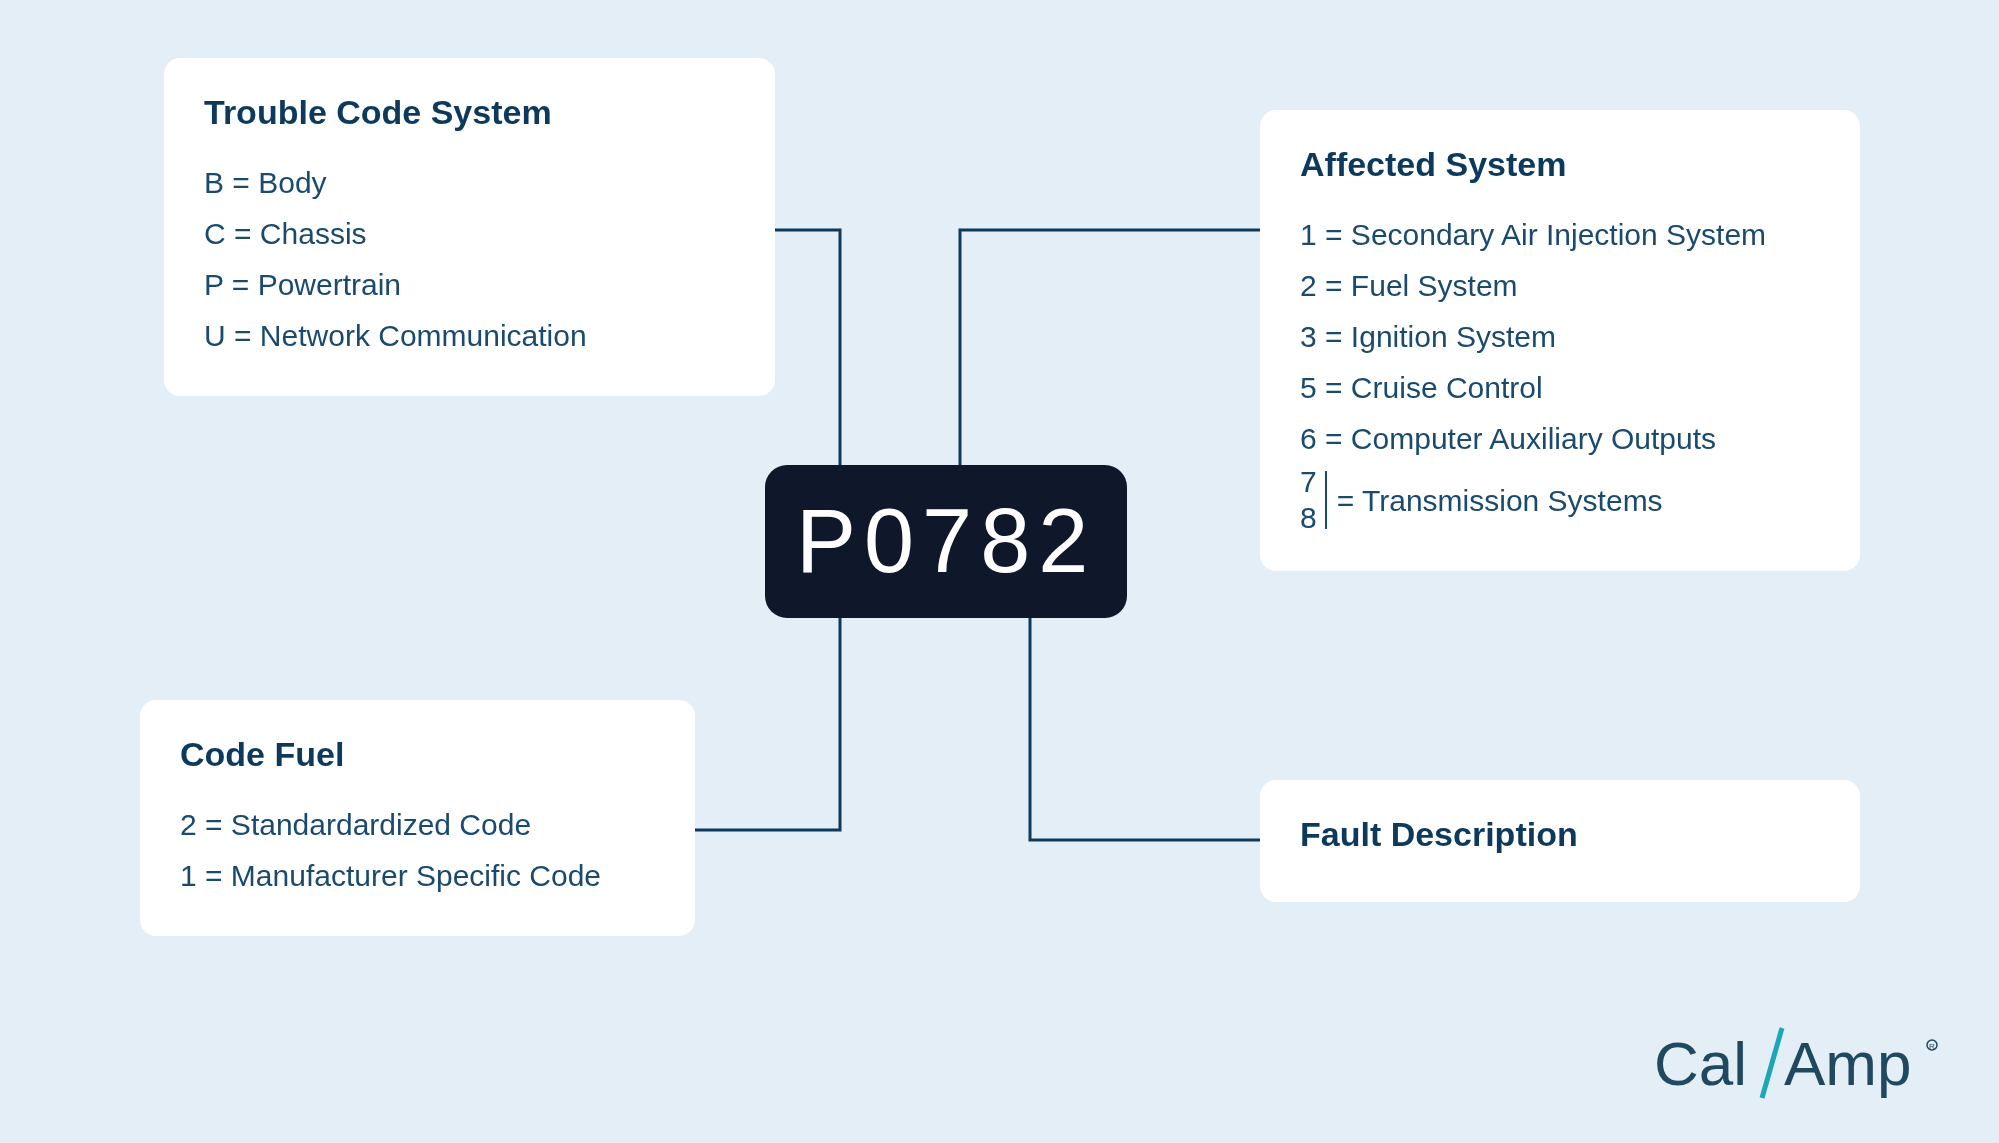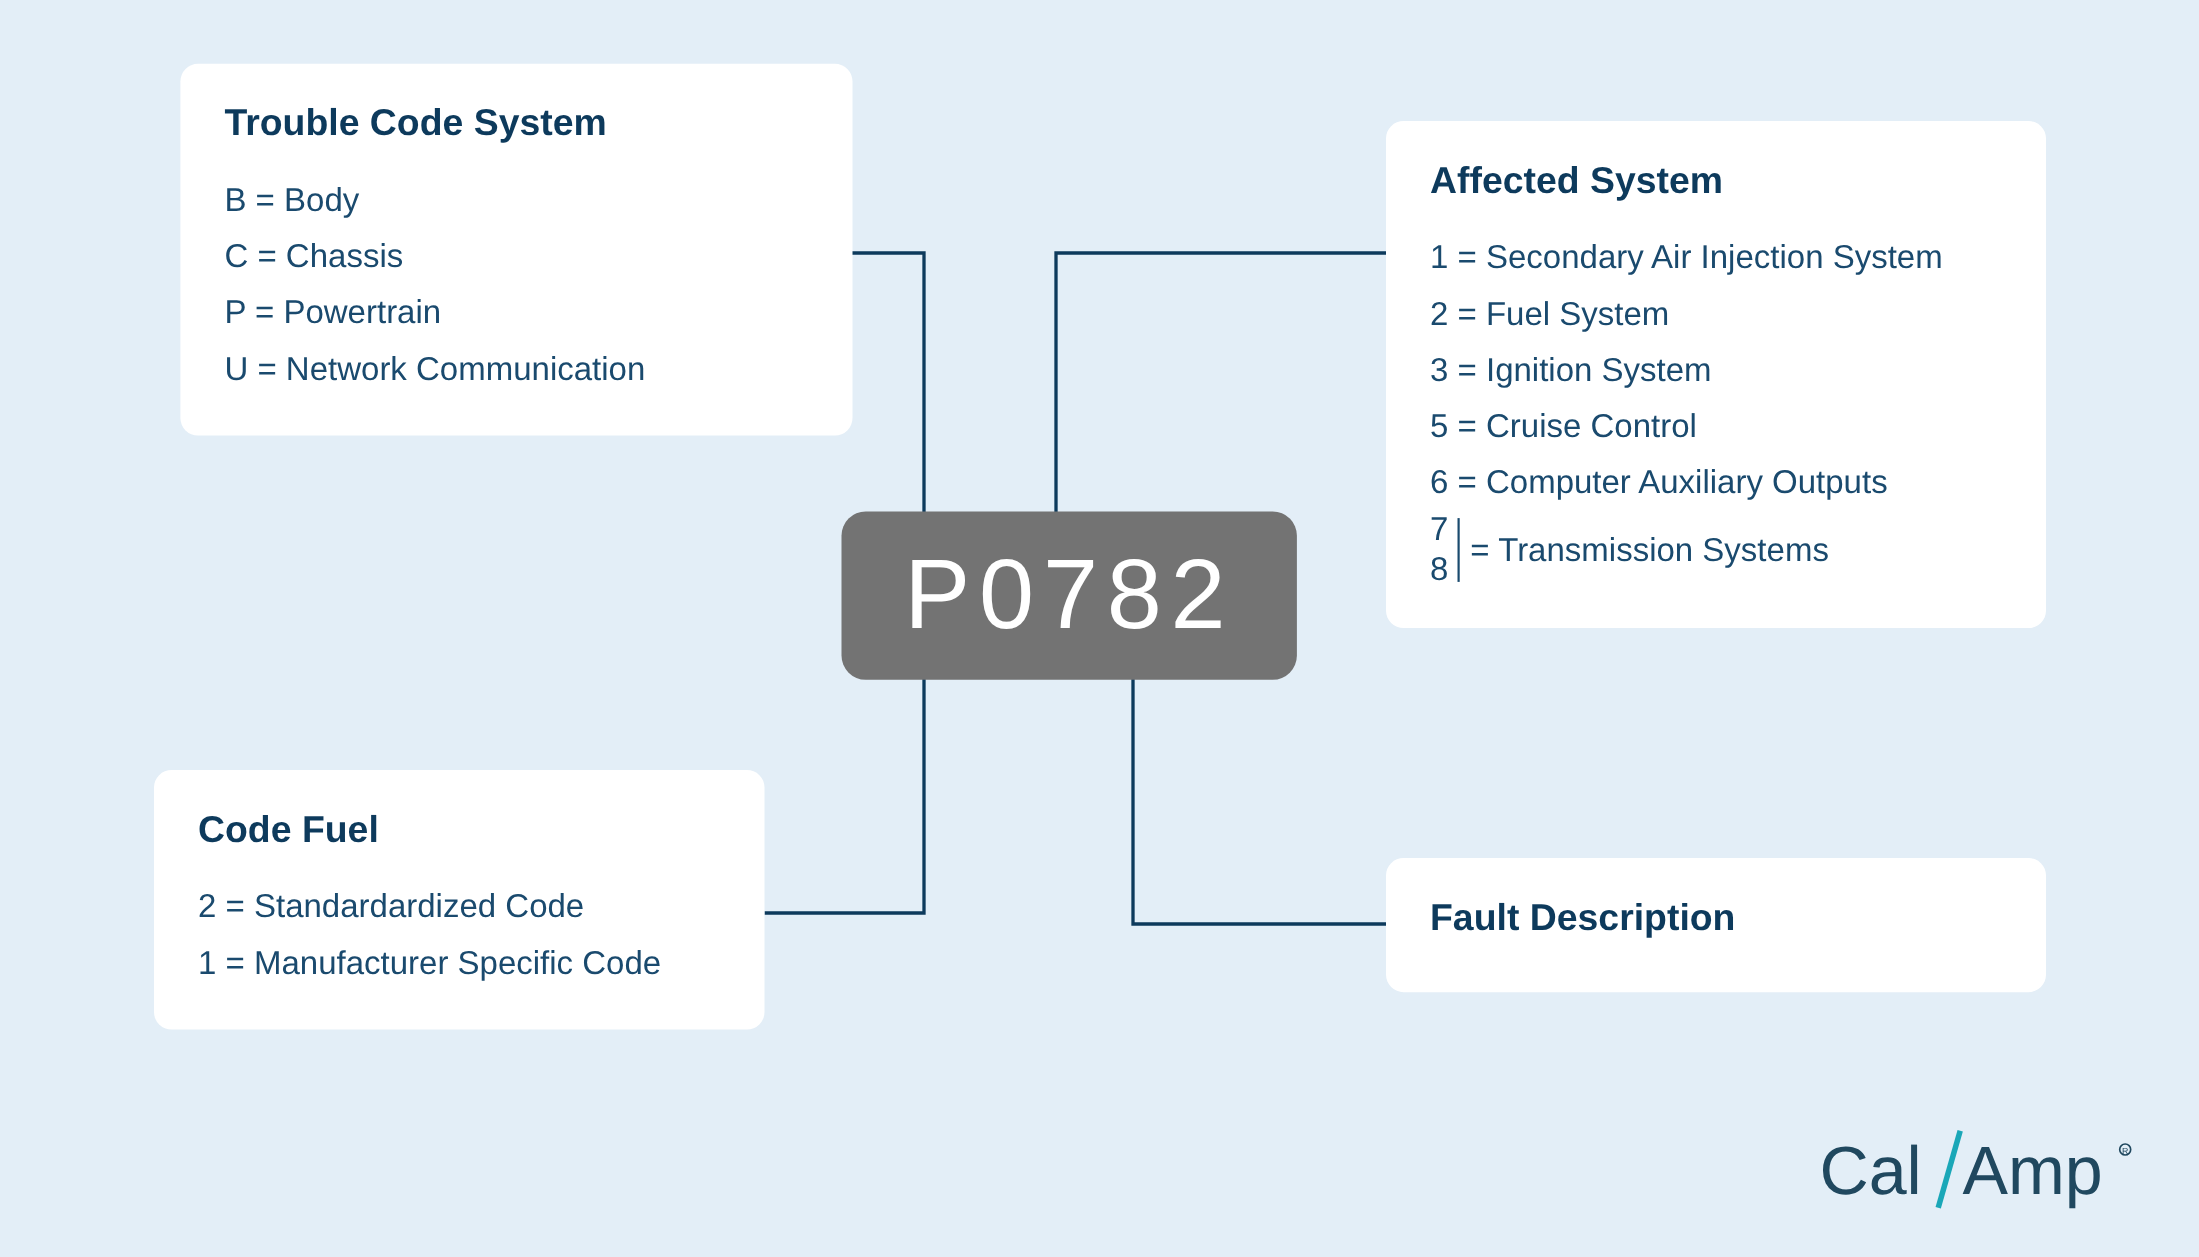--- a/index.html
+++ b/index.html
@@ -25,26 +25,26 @@
     color: #0d3a5c;
   }
   .card-item {
     font-size: 30px;
     line-height: 1.7;
     color: #1a4a6e;
     font-weight: 400;
   }
   .center-code {
     position: absolute;
-    background: #737373;
+    background: #0f172a;
     color: #fff;
     font-size: 90px;
     font-weight: 300;
     letter-spacing: 8px;
-    padding: 25px 57px;
+    padding: 25px 31px;
     border-radius: 22px;
     left: 765px;
     top: 465px;
     font-family: Arial, sans-serif;
   }
   svg.connectors {
     position: absolute;
     top: 0; left: 0;
     width: 1999px;
     height: 1143px;

